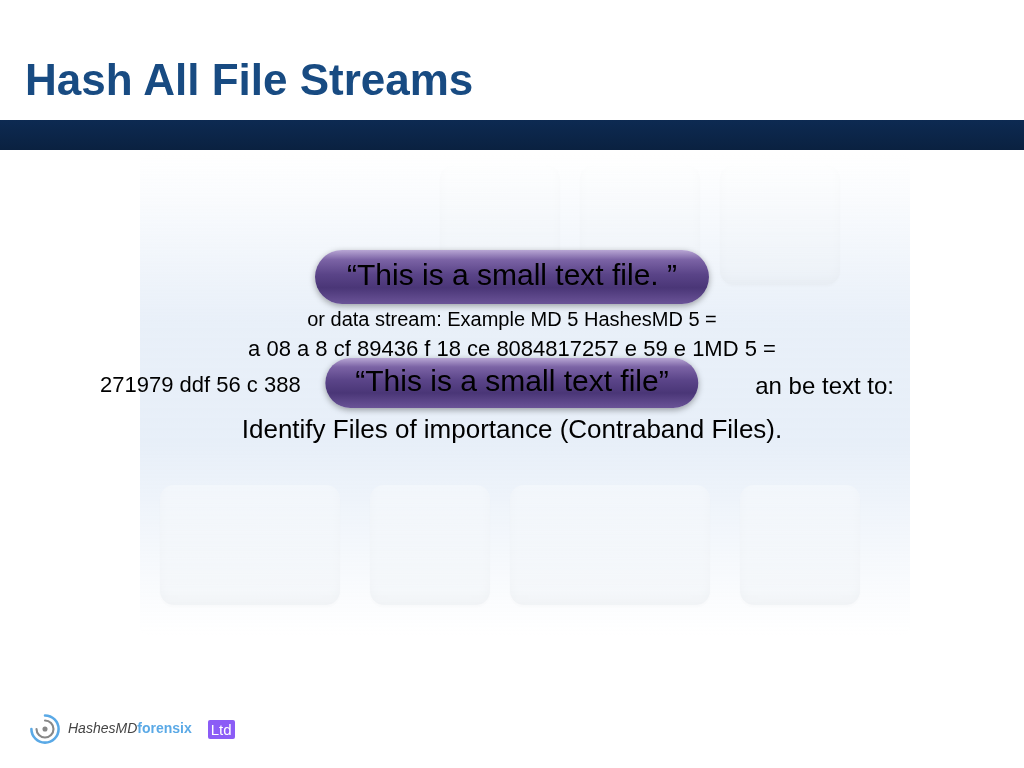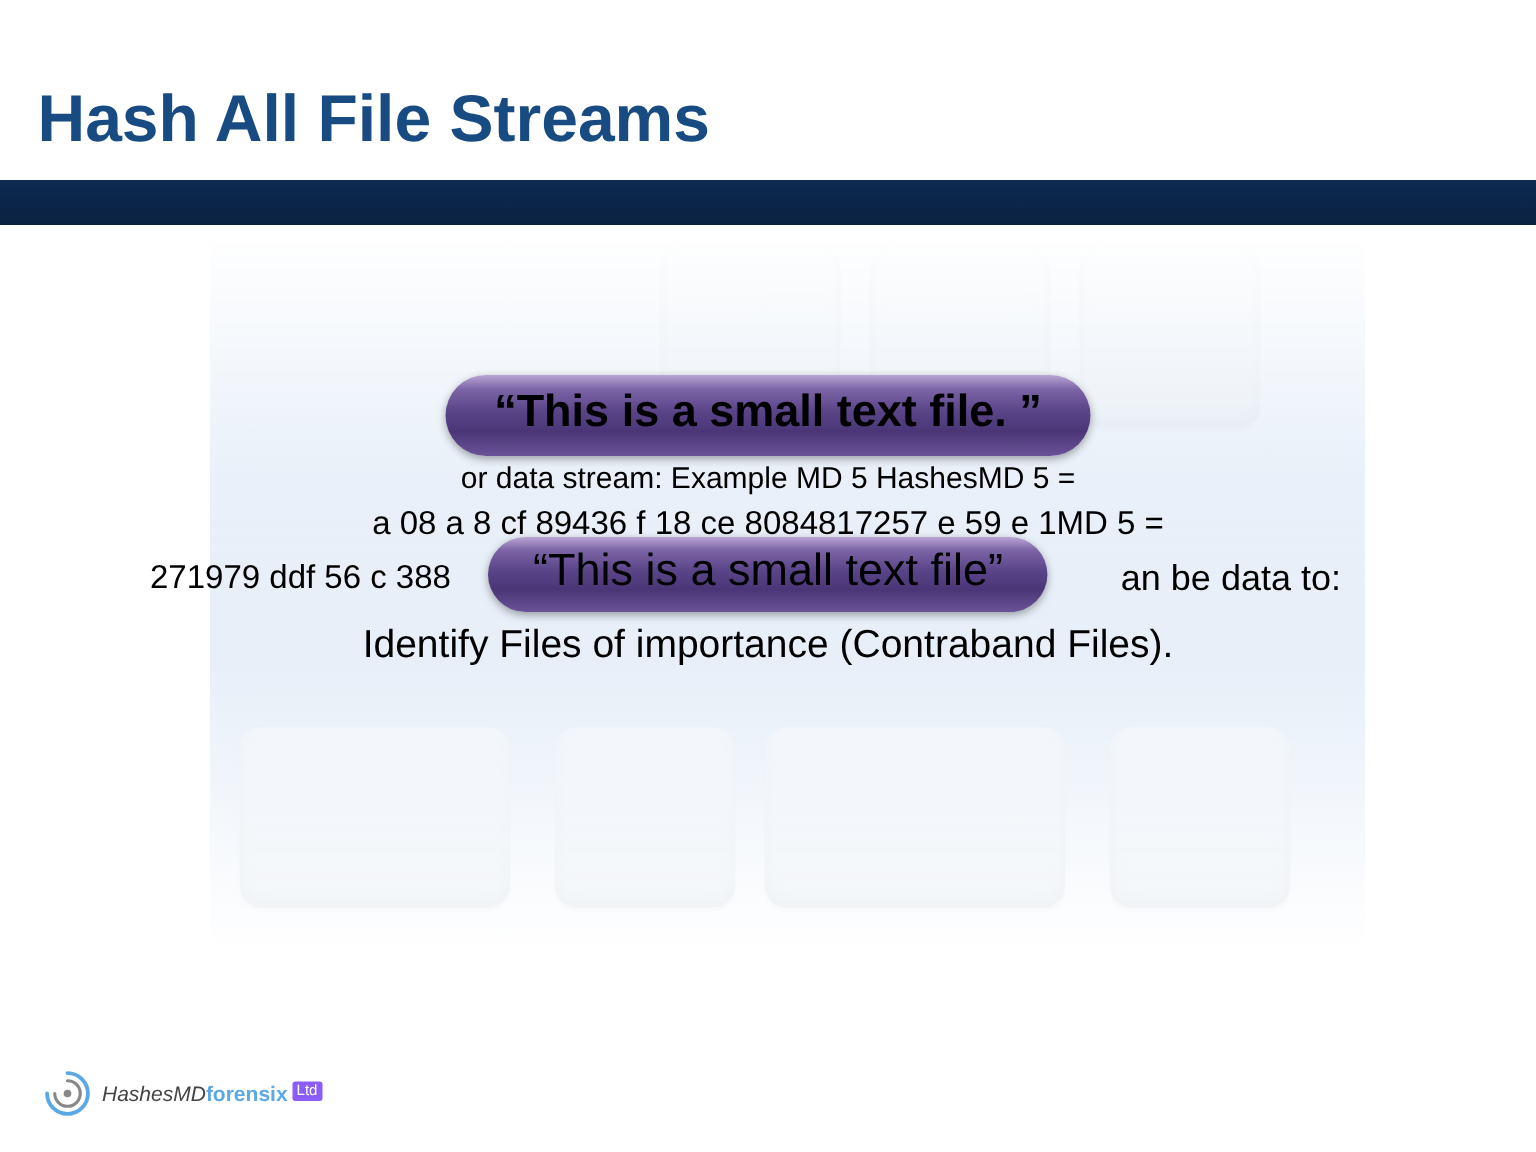--- a/index.html
+++ b/index.html
@@ -35,21 +35,20 @@
   }
   .pill {
     display: inline-block;
     padding: 8px 32px 12px 32px;
     border-radius: 40px;
     background: linear-gradient(to bottom, #b8a6d4 0%, #7b63a5 18%, #5a4488 45%, #4a3677 70%, #6a5397 100%);
     box-shadow: 0 2px 6px rgba(0,0,0,0.35);
     color: #000;
     font-size: 30px;
     position: relative;
-    font-weight: bold;
   }
   .pill .inner {
     color: #000;
   }
   .pill-top {
     margin-bottom: 4px;
   }
   
   .pill span { color: #000; }
   .mid-text {
@@ -83,22 +82,22 @@
     position: absolute; left: 28px; bottom: 22px;
     display: flex; align-items: center; gap: 6px;
   }
   .logo-swirl {
     width: 34px; height: 34px; position: relative;
   }
   .logo-swirl svg { width: 34px; height: 34px; display: block; }
   .logo-text { font-size: 14px; color: #444; font-style: italic; }
   .logo-text .cf { color: #5aa9e6; font-weight: 600; font-style: normal; }
   .logo-text .ltd {
-    display: inline-block; background: #8b5cf6; color: #fff; font-size: 10px;
-    padding: 1px 3px; margin-left: 3px; border-radius: 2px; font-style: normal; vertical-align: top;
+    display: inline-block; background: #8b5cf6; color: #fff; font-size: 15px;
+    padding: 1px 3px; margin-left: 16px; border-radius: 2px; font-style: normal; vertical-align: top;
   }
   .obscured {
     
     font-size: 18px; color: #111; letter-spacing: 0.2px;
     margin-top: -6px;
   }
 </style>
 </head>
 <body>
 
@@ -130,21 +129,21 @@
 
     <div class="mid-text">or data stream: Example MD 5 HashesMD 5 =</div>
 
     <div class="hash-line">a 08 a 8 cf 89436 f 18 ce 8084817257 e 59 e 1MD 5 =</div>
 
     <div class="row-pill-line">
       <div class="left-hash">271979 ddf 56 c 388</div>
       <div class="pill2">
         <span>“This is a small text file”</span>
       </div>
-      <div class="right-text">an be data to:</div>
+      <div class="right-text">an be text to:</div>
     </div>
 
     <div class="below-lines">Identify Files of importance (Contraband Files).</div>
 
   </div>
 
   <div class="logo">
     <div class="logo-swirl">
       <svg viewBox="0 0 40 40">
         <path d="M20 4 A16 16 0 1 1 4 20" fill="none" stroke="#5aa9e6" stroke-width="3" stroke-linecap="round"></path>

